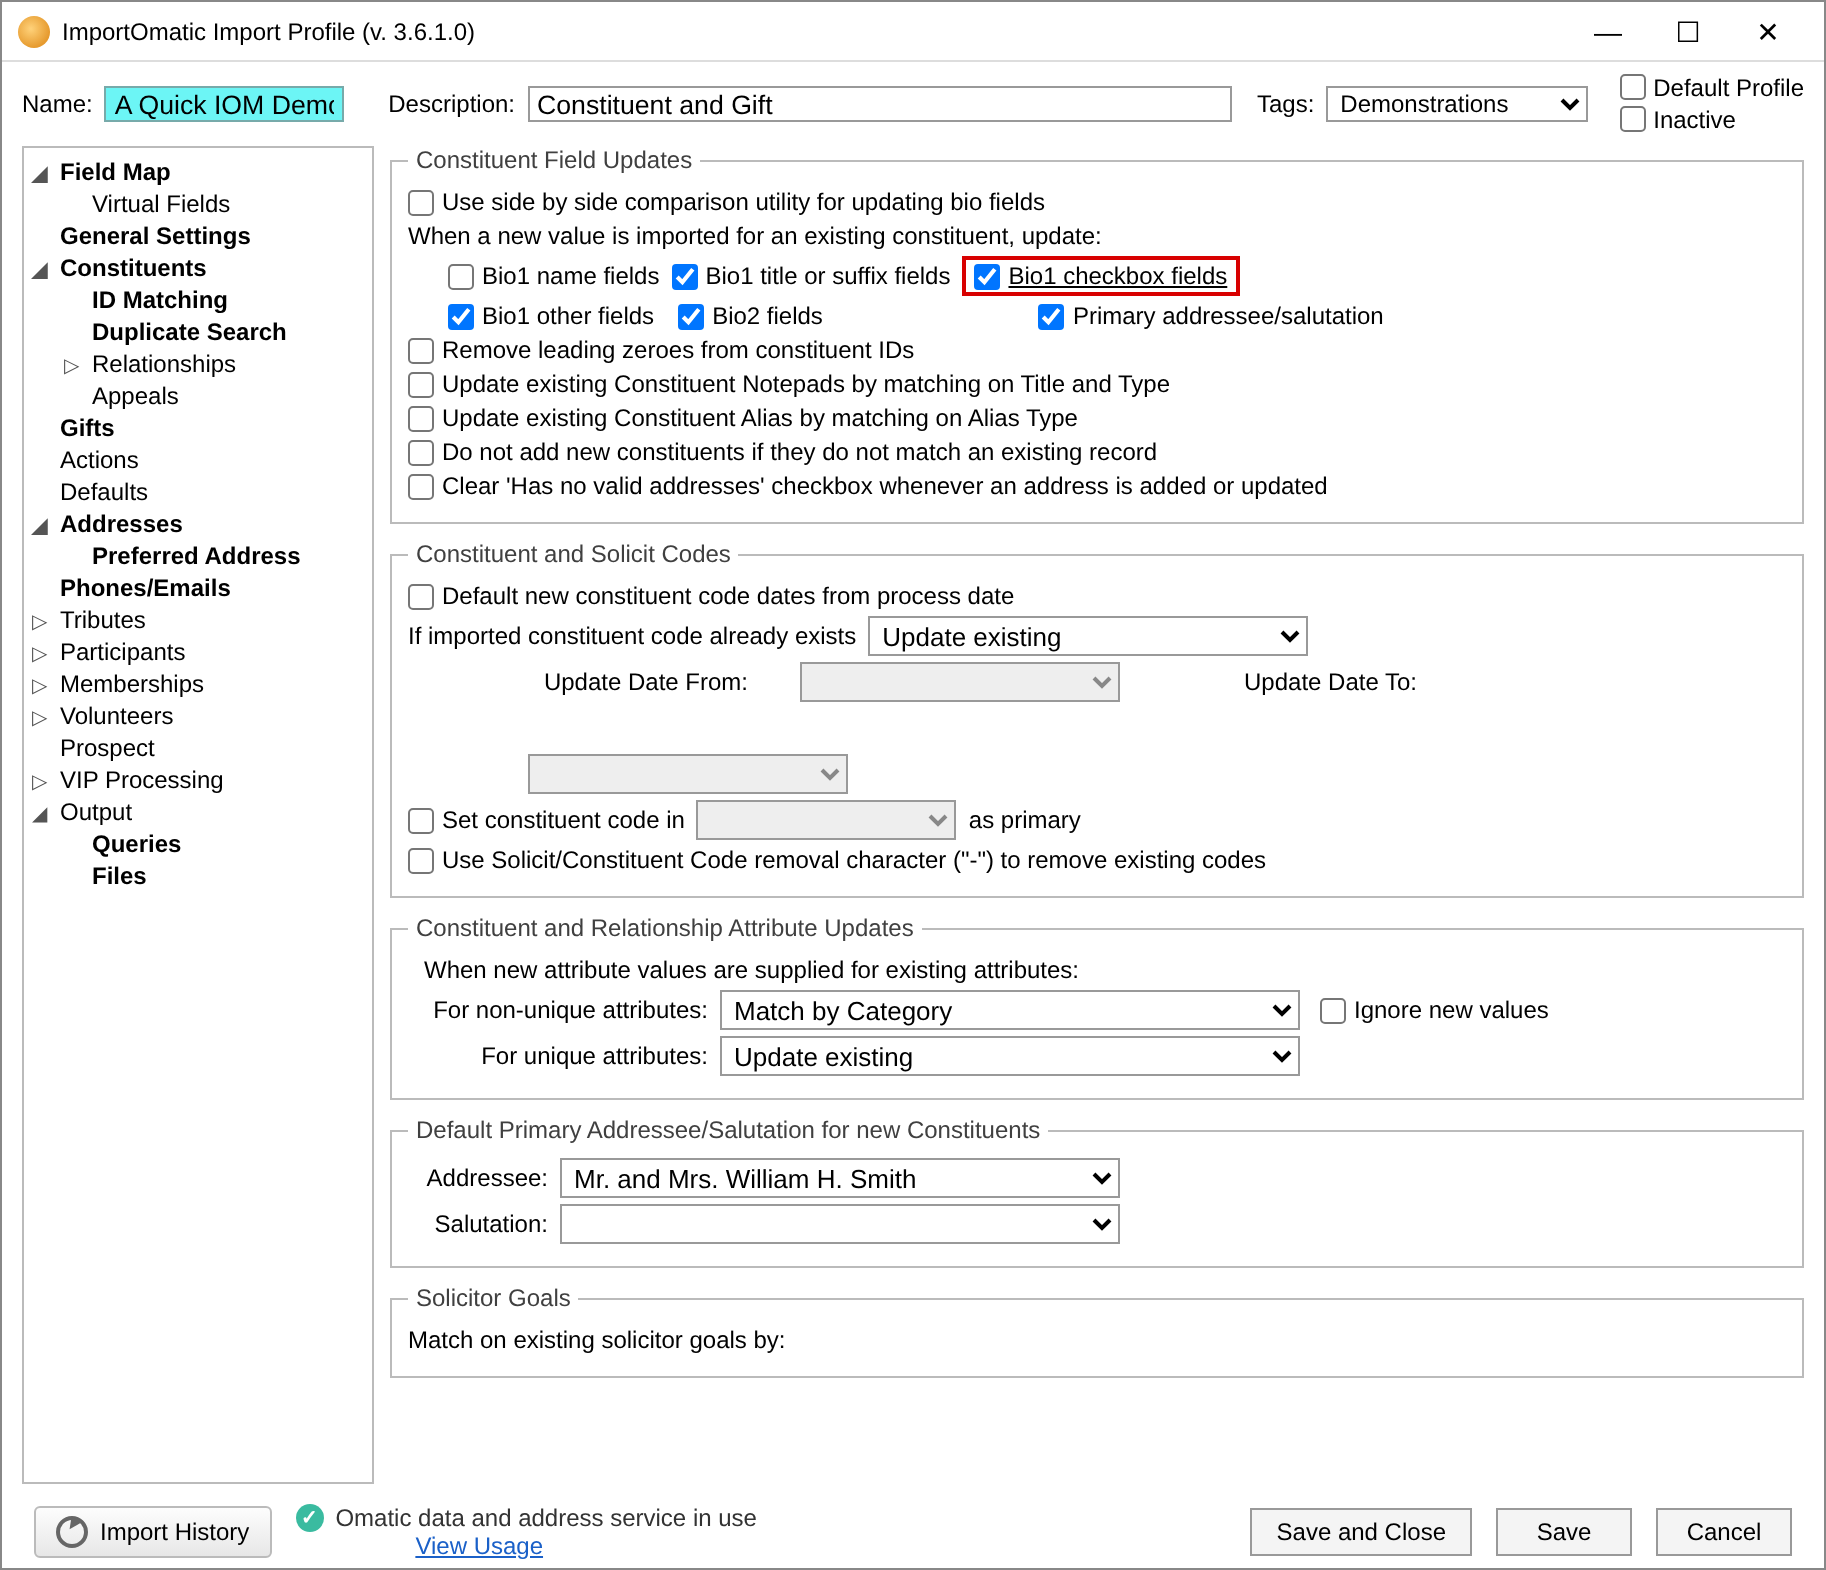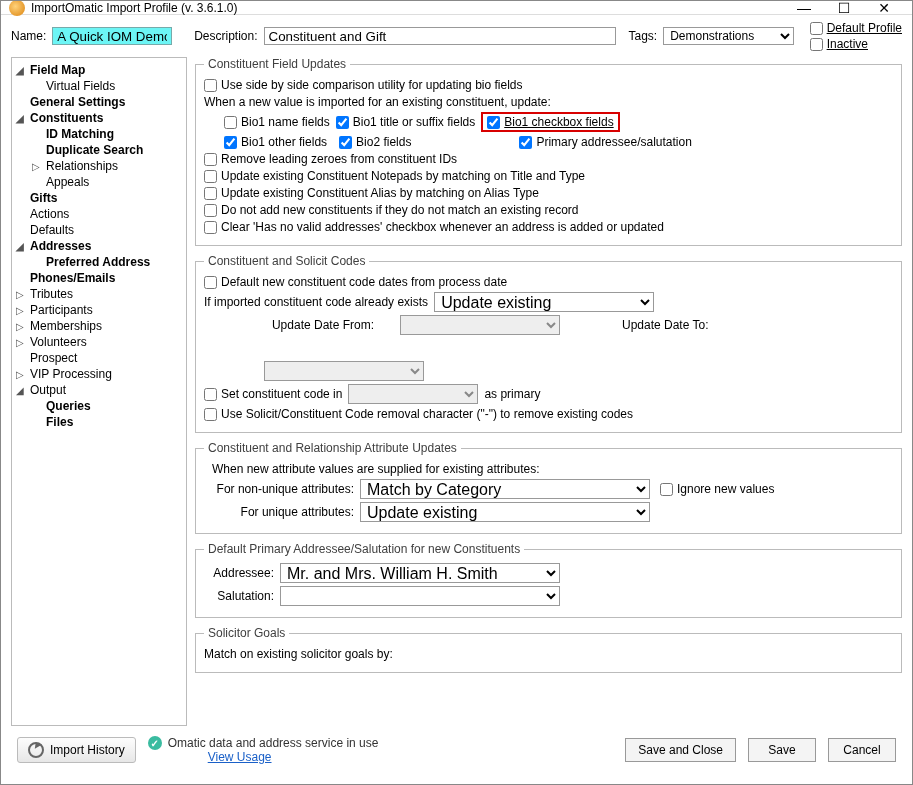--- a/index.html
+++ b/index.html
@@ -8,21 +8,21 @@
     font-family: "Segoe UI", Tahoma, sans-serif;
     font-size: 12px;
     color: #000;
     background: #fff;
     width: 913px;
     height: 785px;
     overflow: hidden;
     border: 1px solid #888;
   }
   .titlebar {
-    height: 14px;
+    height: 30px;
     display: flex;
     align-items: center;
     padding: 0 8px;
     border-bottom: 1px solid #ddd;
   }
   .titlebar .app-icon {
     width: 16px; height: 16px;
     background: radial-gradient(circle at 40% 40%, #ffd27a 0%, #e69a2e 70%);
     border-radius: 50%;
     margin-right: 6px;
@@ -63,21 +63,21 @@
     padding: 0 2px;
     background: #fff;
     font-size: 12px;
   }
   .rightchecks {
     display: flex;
     flex-direction: column;
     margin-left: 10px;
     gap: 2px;
   }
-  .rightchecks label { display: flex; align-items: flex-end; gap: 4px; text-decoration: underline; }
+  .rightchecks label { display: flex; align-items: flex-start; gap: 4px; }
   .main {
     display: flex;
     height: calc(100% - 30px - 36px - 48px);
     padding: 0 10px;
   }
   .nav {
     width: 176px;
     border: 1px solid #bbb;
     background: #fff;
     padding: 4px 0;
@@ -119,21 +119,21 @@
     display: inline-flex;
     align-items: center;
     gap: 4px;
     text-decoration: underline;
   }
   .sel-box {
     border: 1px solid #999;
     height: 20px;
     background: #fff;
     padding: 0 2px;
-    font-size: 16px;
+    font-size: 13px;
   }
   .sel-box.disabled { background: #eee; color: #888; }
   .lbl-right { text-align: right; display: inline-block; }
   .footer {
     height: 48px;
     display: flex;
     align-items: center;
     padding: 0 16px;
     gap: 12px;
   }

